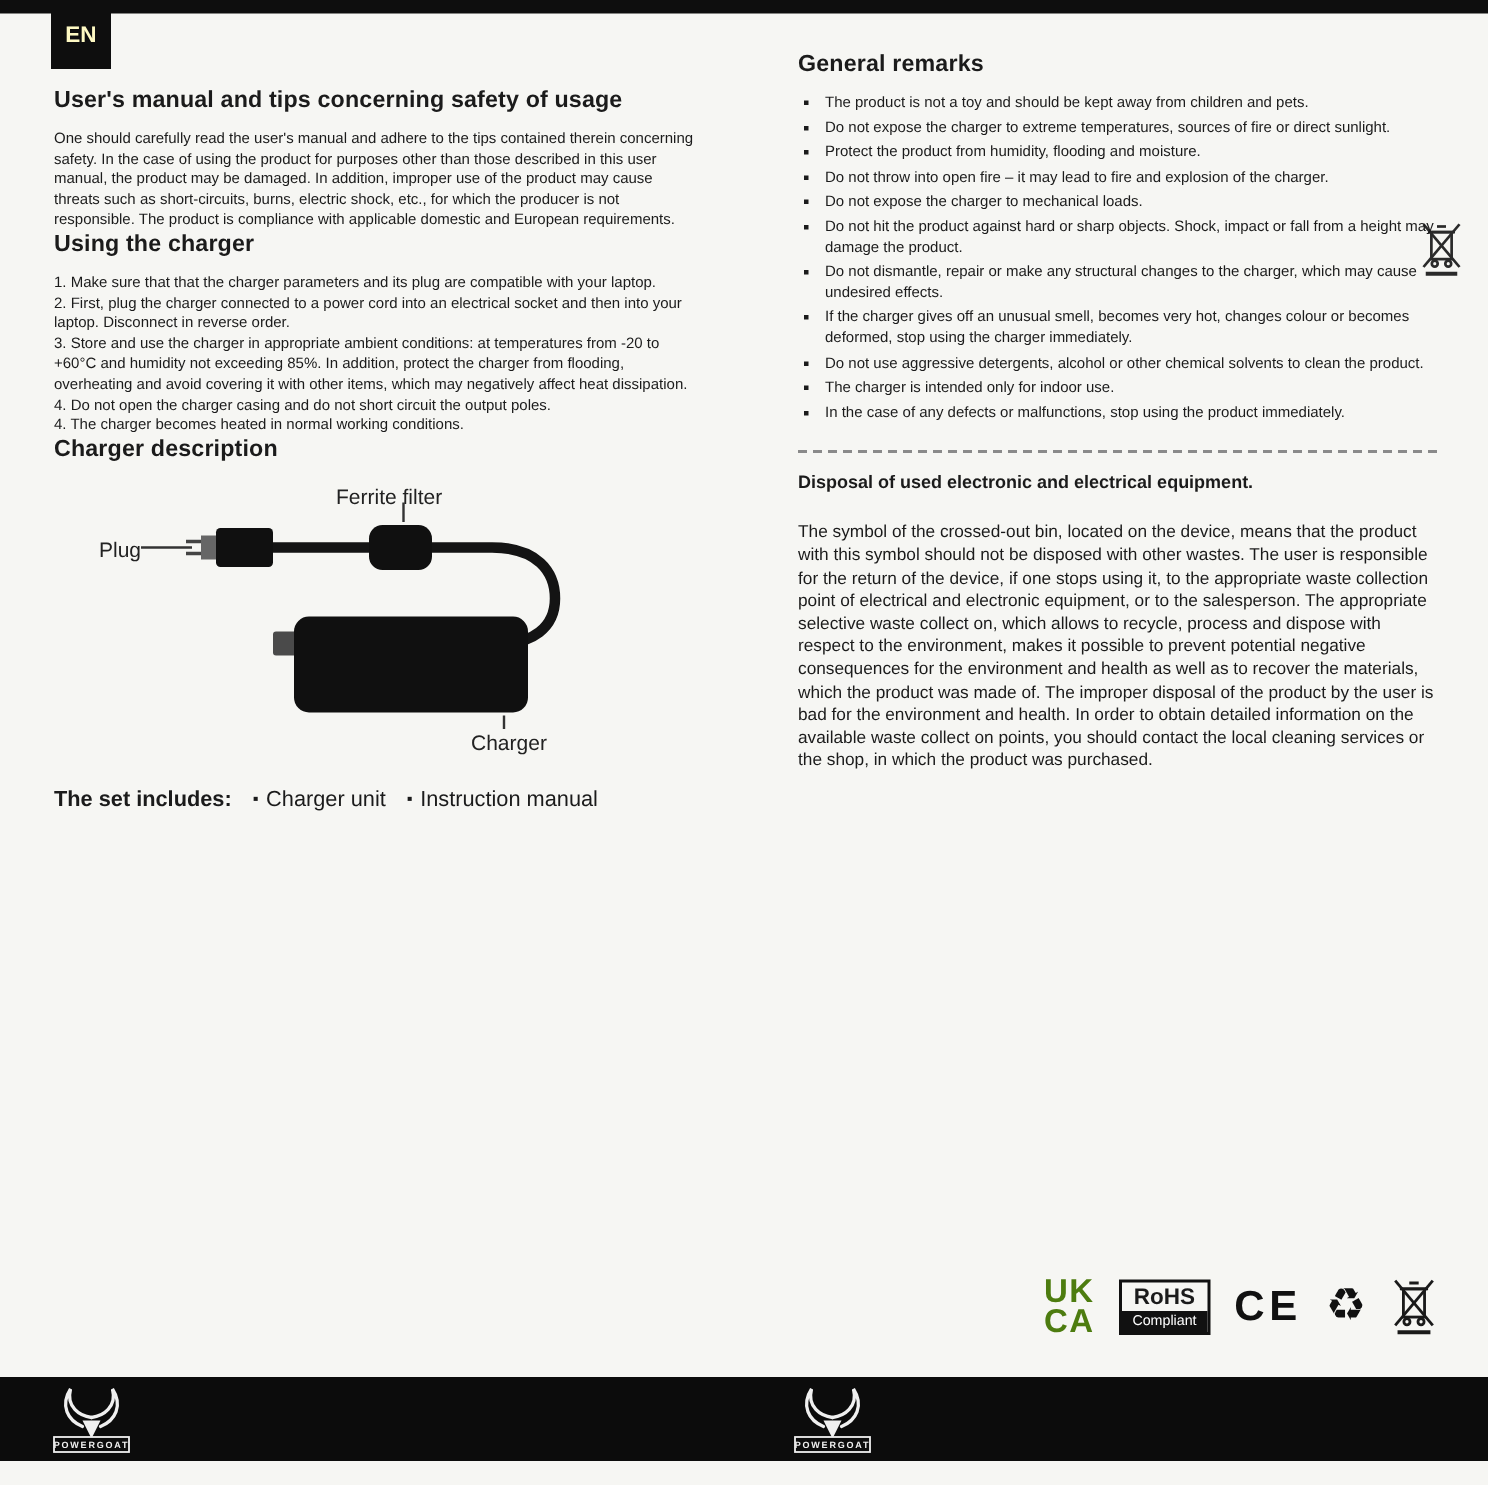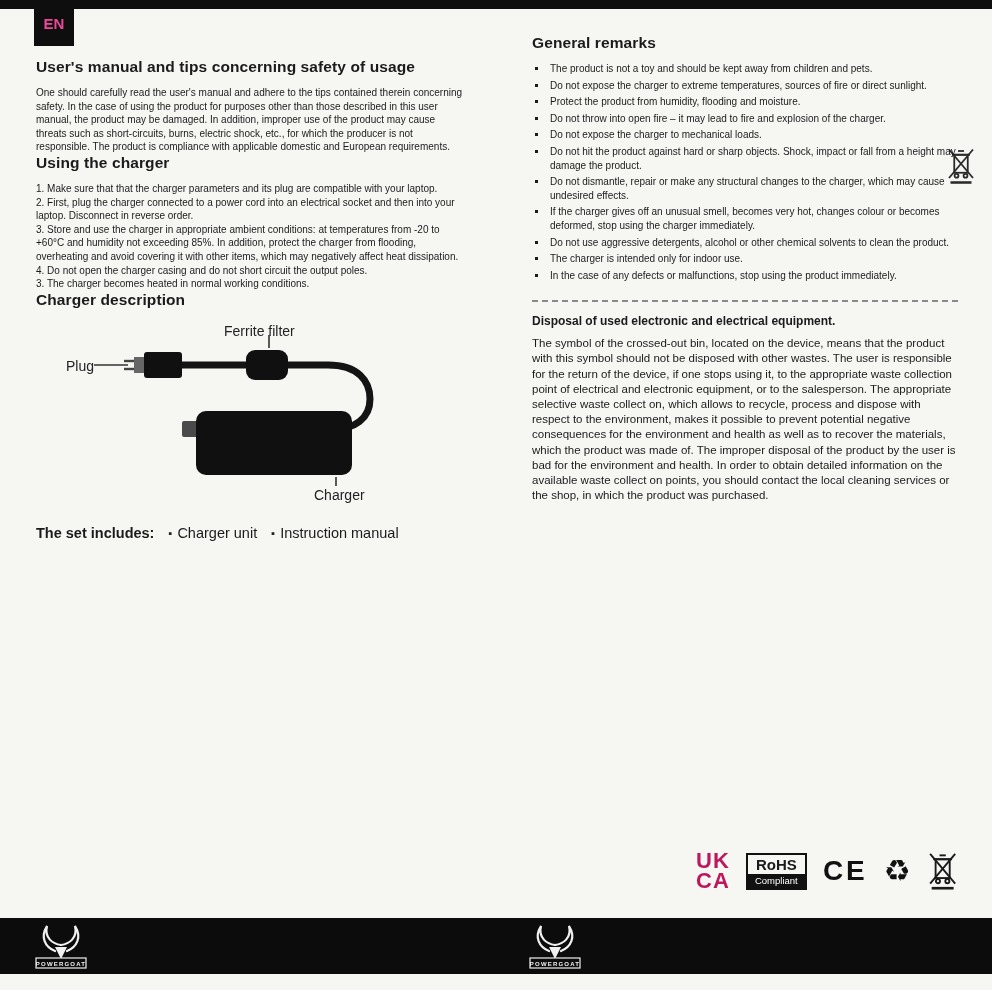--- a/index.html
+++ b/index.html
@@ -4,54 +4,54 @@
 <style>
   html,body { margin:0; padding:0; background:#dcdcda; }
   .page {
     position:relative; width:992px; height:990px; margin:0 auto;
     background:#f6f6f3; color:#1b1b1b; overflow:hidden;
     font-family:"Liberation Sans", sans-serif;
   }
   .top-bar { position:absolute; top:0; left:0; width:992px; height:9px; background:#0e0e0e; }
   .lang-badge {
     position:absolute; top:0; left:34px; width:40px; height:46px; background:#0e0e0e;
-    color:#ec4899; font-weight:bold; font-size:15px;
+    color:#fef9c3; font-weight:bold; font-size:15px;
     display:flex; align-items:center; justify-content:center;
   }
 
   .col-left  { position:absolute; left:36px; top:58px;  width:432px; }
   .col-right { position:absolute; left:532px; top:34px; width:426px; }
 
   h2.sec { font-size:15.5px; font-weight:bold; margin:0 0 10px; letter-spacing:.1px; }
   .mt { margin-top:18px; }
   p.body, .steps div, .remarks-list li { font-size:10px; line-height:1.36; }
   p.body { margin:0; }
   .steps div { margin:0; }
 
   .remarks-list { margin:4px 0 0; padding-left:16px; list-style:square; }
   .remarks-list li { margin:0 0 3px; padding-left:2px; }
 
   .dashed-sep { border:none; border-top:2px dashed #8a8a8a; margin:18px 0 12px; }
-  h3.small { font-size:12px; font-weight:bold; margin:0 0 8px; }
+  h3.small { font-size:12px; font-weight:bold; margin:0 0 20px; }
   p.fine { font-size:11.5px; line-height:1.32; margin:0; }
 
   
   .diagram { position:relative; width:432px; height:180px; margin-top:14px; }
   .dlabel { position:absolute; font-size:14px; color:#222; white-space:nowrap; }
 
   .set-line { margin-top:22px; font-size:14.5px; }
   .set-line .lbl { font-weight:bold; }
   .set-line .sq { font-size:11px; position:relative; top:-1px; padding:0 5px 0 10px; }
 
   
   .certs {
     position:absolute; left:696px; top:843px; width:262px; height:56px;
     display:flex; align-items:center; justify-content:flex-end; gap:16px;
   }
-  .ukca { font-weight:800; font-size:22px; line-height:.92; letter-spacing:1px; color:#be185d; }
+  .ukca { font-weight:800; font-size:22px; line-height:.92; letter-spacing:1px; color:#4d7c0f; }
   .rohs { border:2px solid #111; width:62px; text-align:center; background:#f6f6f3; }
   .rohs-title { font-weight:bold; font-size:15px; padding:1px 0; }
   .rohs-sub { background:#111; color:#fff; font-size:9.5px; padding:1px 0 2px; }
   .ce { font-size:28px; font-weight:600; letter-spacing:3px; color:#111; }
   .recycle { font-size:30px; line-height:1; color:#111; }
 
   
   .bin-top { position:absolute; left:946px; top:146px; }
 
   
@@ -85,21 +85,21 @@
   <div class="col-left">
     <h2 class="sec">User's manual and tips concerning safety of usage</h2>
     <p class="body">One should carefully read the user's manual and adhere to the tips contained therein concerning safety. In the case of using the product for purposes other than those described in this user manual, the product may be damaged. In addition, improper use of the product may cause threats such as short-circuits, burns, electric shock, etc., for which the producer is not responsible. The product is compliance with applicable domestic and European requirements.</p>
 
     <h2 class="sec mt">Using the charger</h2>
     <div class="steps">
         <div>1. Make sure that that the charger parameters and its plug are compatible with your laptop.</div>
         <div>2. First, plug the charger connected to a power cord into an electrical socket and then into your laptop. Disconnect in reverse order.</div>
         <div>3. Store and use the charger in appropriate ambient conditions: at temperatures from -20 to +60°C and humidity not exceeding 85%. In addition, protect the charger from flooding, overheating and avoid covering it with other items, which may negatively affect heat dissipation.</div>
         <div>4. Do not open the charger casing and do not short circuit the output poles.</div>
-        <div>3. The charger becomes heated in normal working conditions.</div>
+        <div>4. The charger becomes heated in normal working conditions.</div>
       </div>
 
     <h2 class="sec mt">Charger description</h2>
 
     <div class="diagram">
       <svg width="432" height="180" viewBox="0 0 432 180">
 
         <path d="M140 42 H292 C322 42 334 58 334 76 C334 96 318 106 298 106 L164 106" fill="none" stroke="#141414" stroke-width="7" stroke-linecap="round"></path>
 
         <line x1="58" y1="42" x2="92" y2="42" stroke="#333" stroke-width="1.6"></line>

